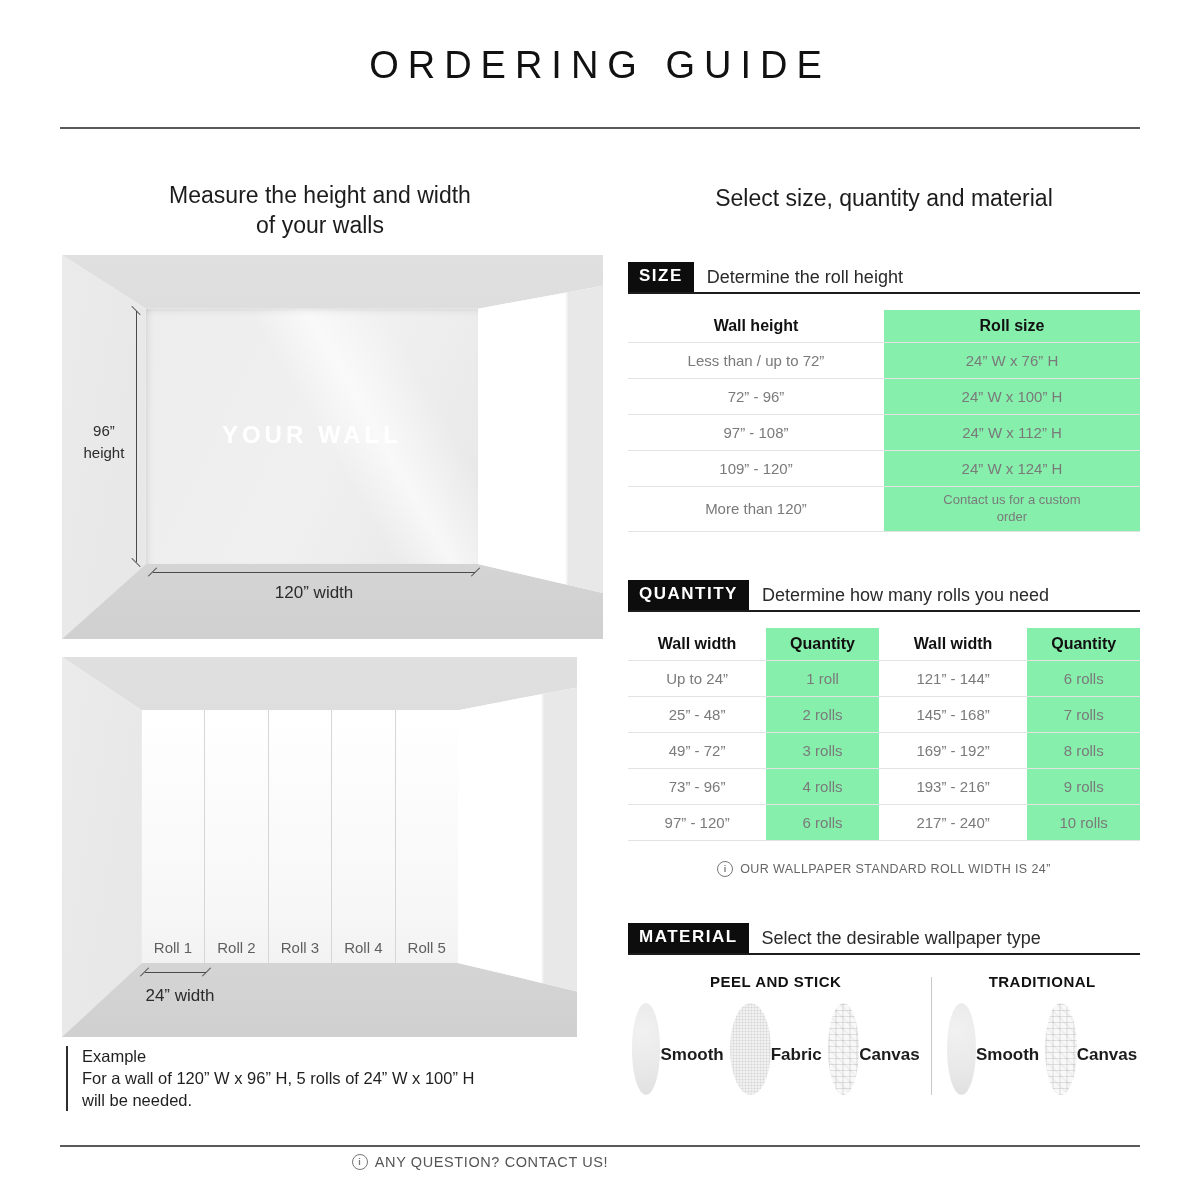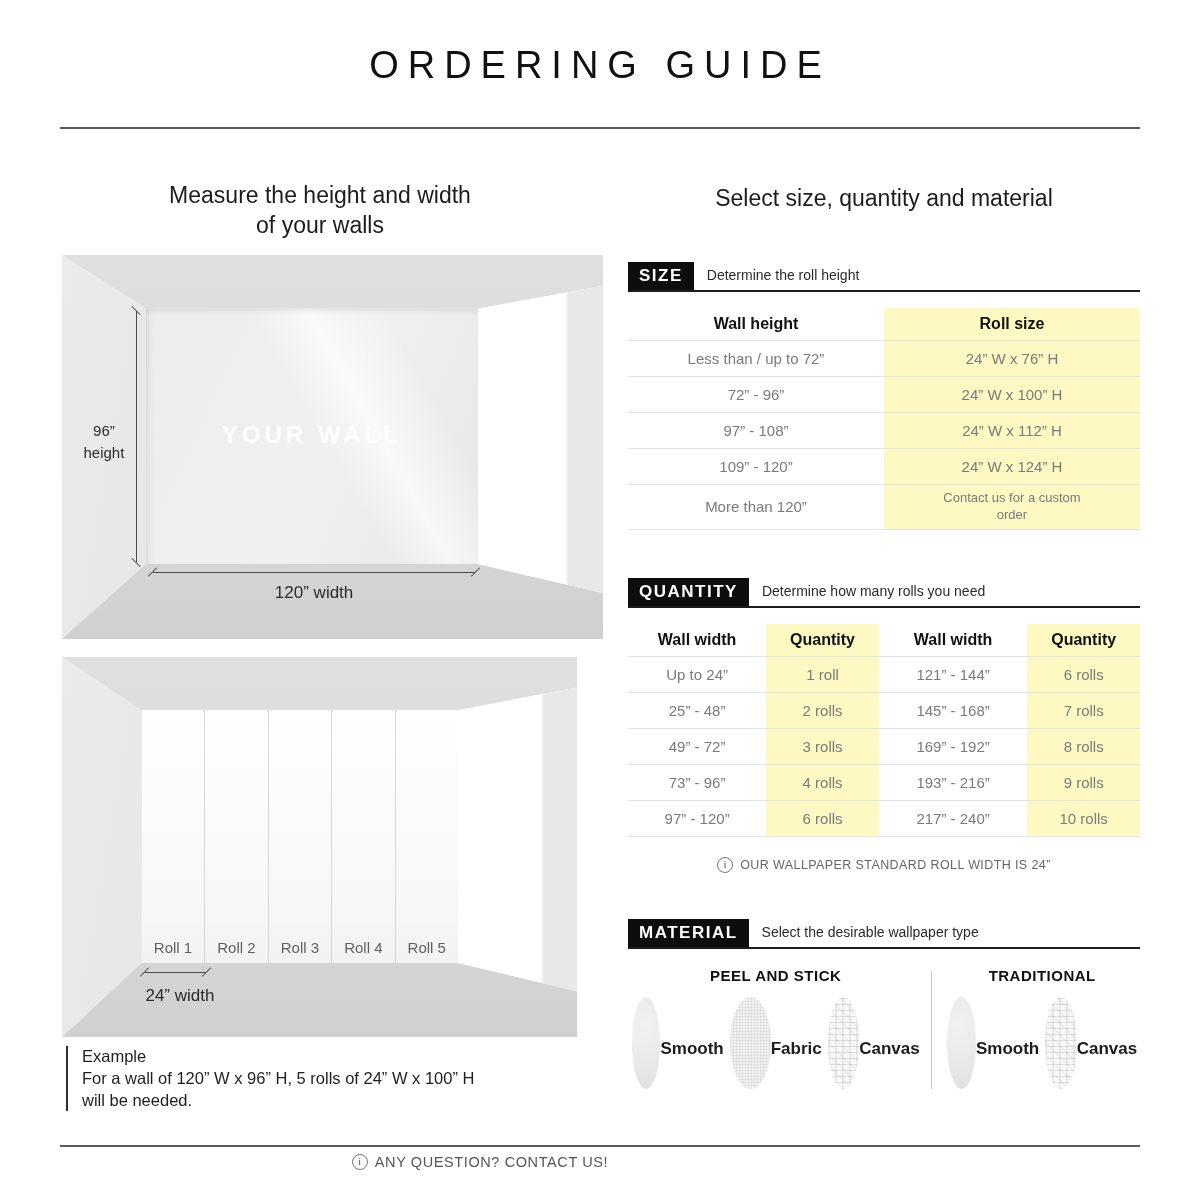--- a/index.html
+++ b/index.html
@@ -103,32 +103,32 @@
     font-size:16.5px; line-height:1.32; color:#1f1f1f;
   }
   
   .right-col { position:absolute; top:185px; left:628px; width:512px; }
   .right-heading { text-align:center; font-size:23px; color:#1c1c1c; }
   .sec-header { display:flex; align-items:stretch; border-bottom:2px solid #1c1c1c; }
   .sec-label {
     background:#0d0d0d; color:#ffffff; font-size:17px; font-weight:700;
     letter-spacing:1.5px; padding:4px 11px; white-space:nowrap;
   }
-  .sec-subtitle { font-size:14px; color:#2a2a2a; padding:5px 0 4px 13px; white-space:nowrap; }
+  .sec-subtitle { font-size:18px; color:#2a2a2a; padding:5px 0 4px 13px; white-space:nowrap; }
   .sec-size { margin-top:50px; }
   .sec-quantity { margin-top:48px; }
   .sec-material { margin-top:46px; }
   table { width:100%; border-collapse:collapse; margin-top:16px; }
   th { font-size:16px; font-weight:700; color:#111; padding:7px 4px; text-align:center; }
   td {
     font-size:15px; color:#7a7a7a; padding:9px 4px; text-align:center;
     border-top:1px solid #e3e3e3;
   }
   tbody tr:last-child td { border-bottom:1px solid #e3e3e3; }
-  .shade { background:#fef9c3; }
+  .shade { background:#86efac; }
   .contact-cell { font-size:13px; line-height:1.3; padding:5px 4px; }
   .contact-cell span { display:inline-block; max-width:150px; }
   .qty-table col.c1 { width:27%; } .qty-table col.c2 { width:22%; }
   .qty-table col.c3 { width:29%; } .qty-table col.c4 { width:22%; }
   .roll-note {
     margin-top:20px; display:flex; justify-content:center; align-items:center; gap:7px;
     font-size:12.5px; letter-spacing:0.4px; color:#666;
   }
   .info-icon {
     display:inline-flex; width:14px; height:14px; border:1px solid #777; border-radius:50%;

